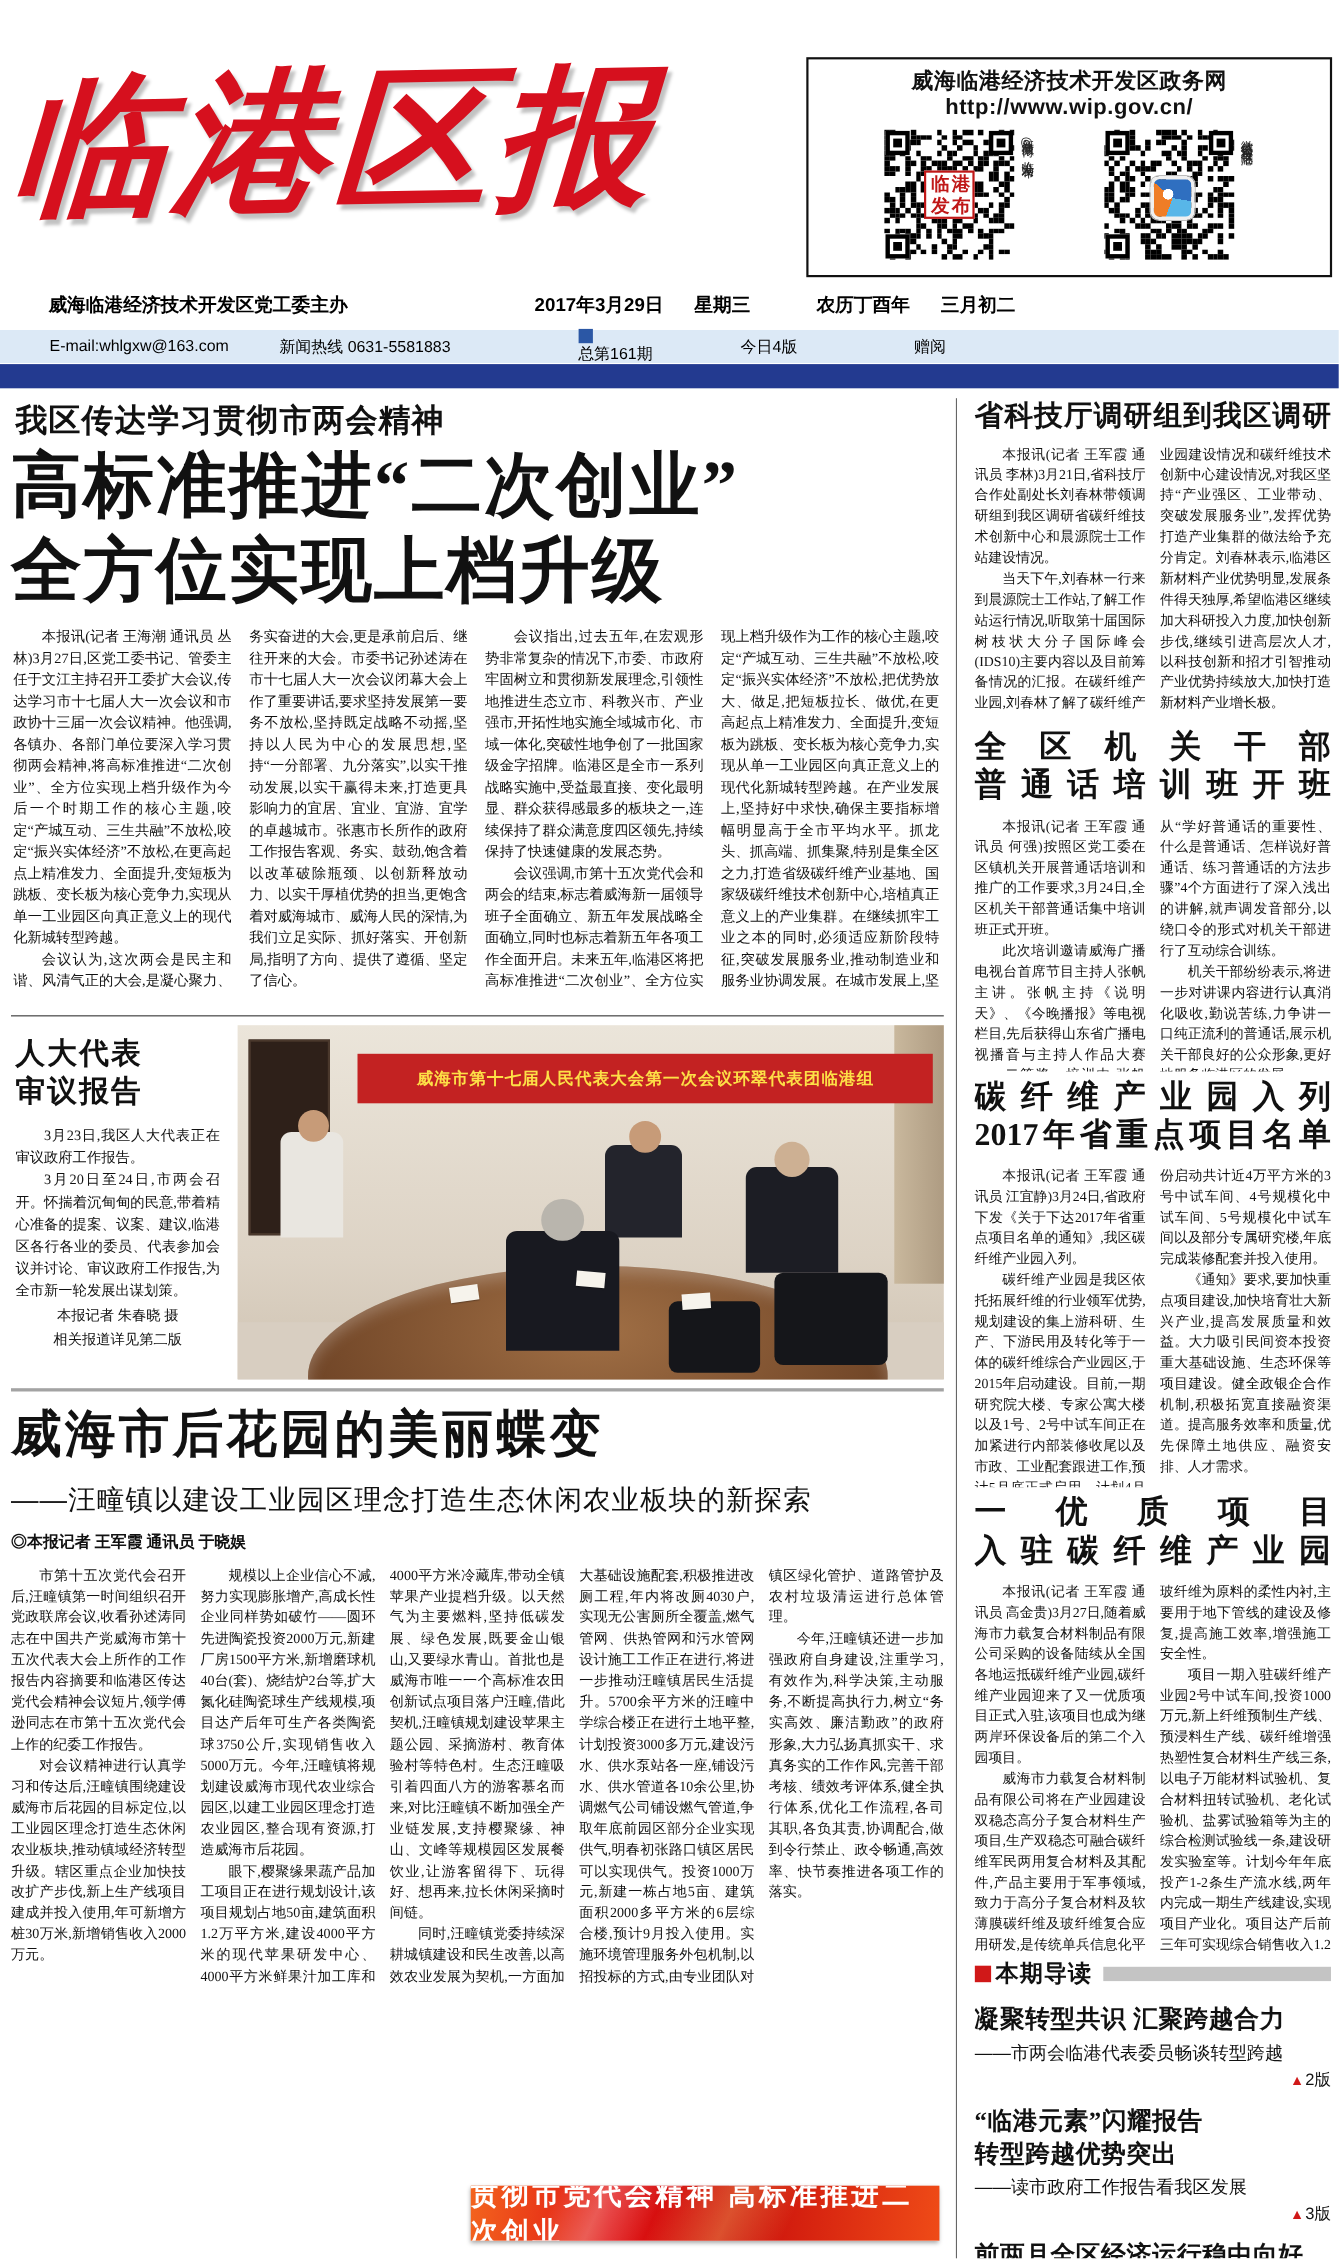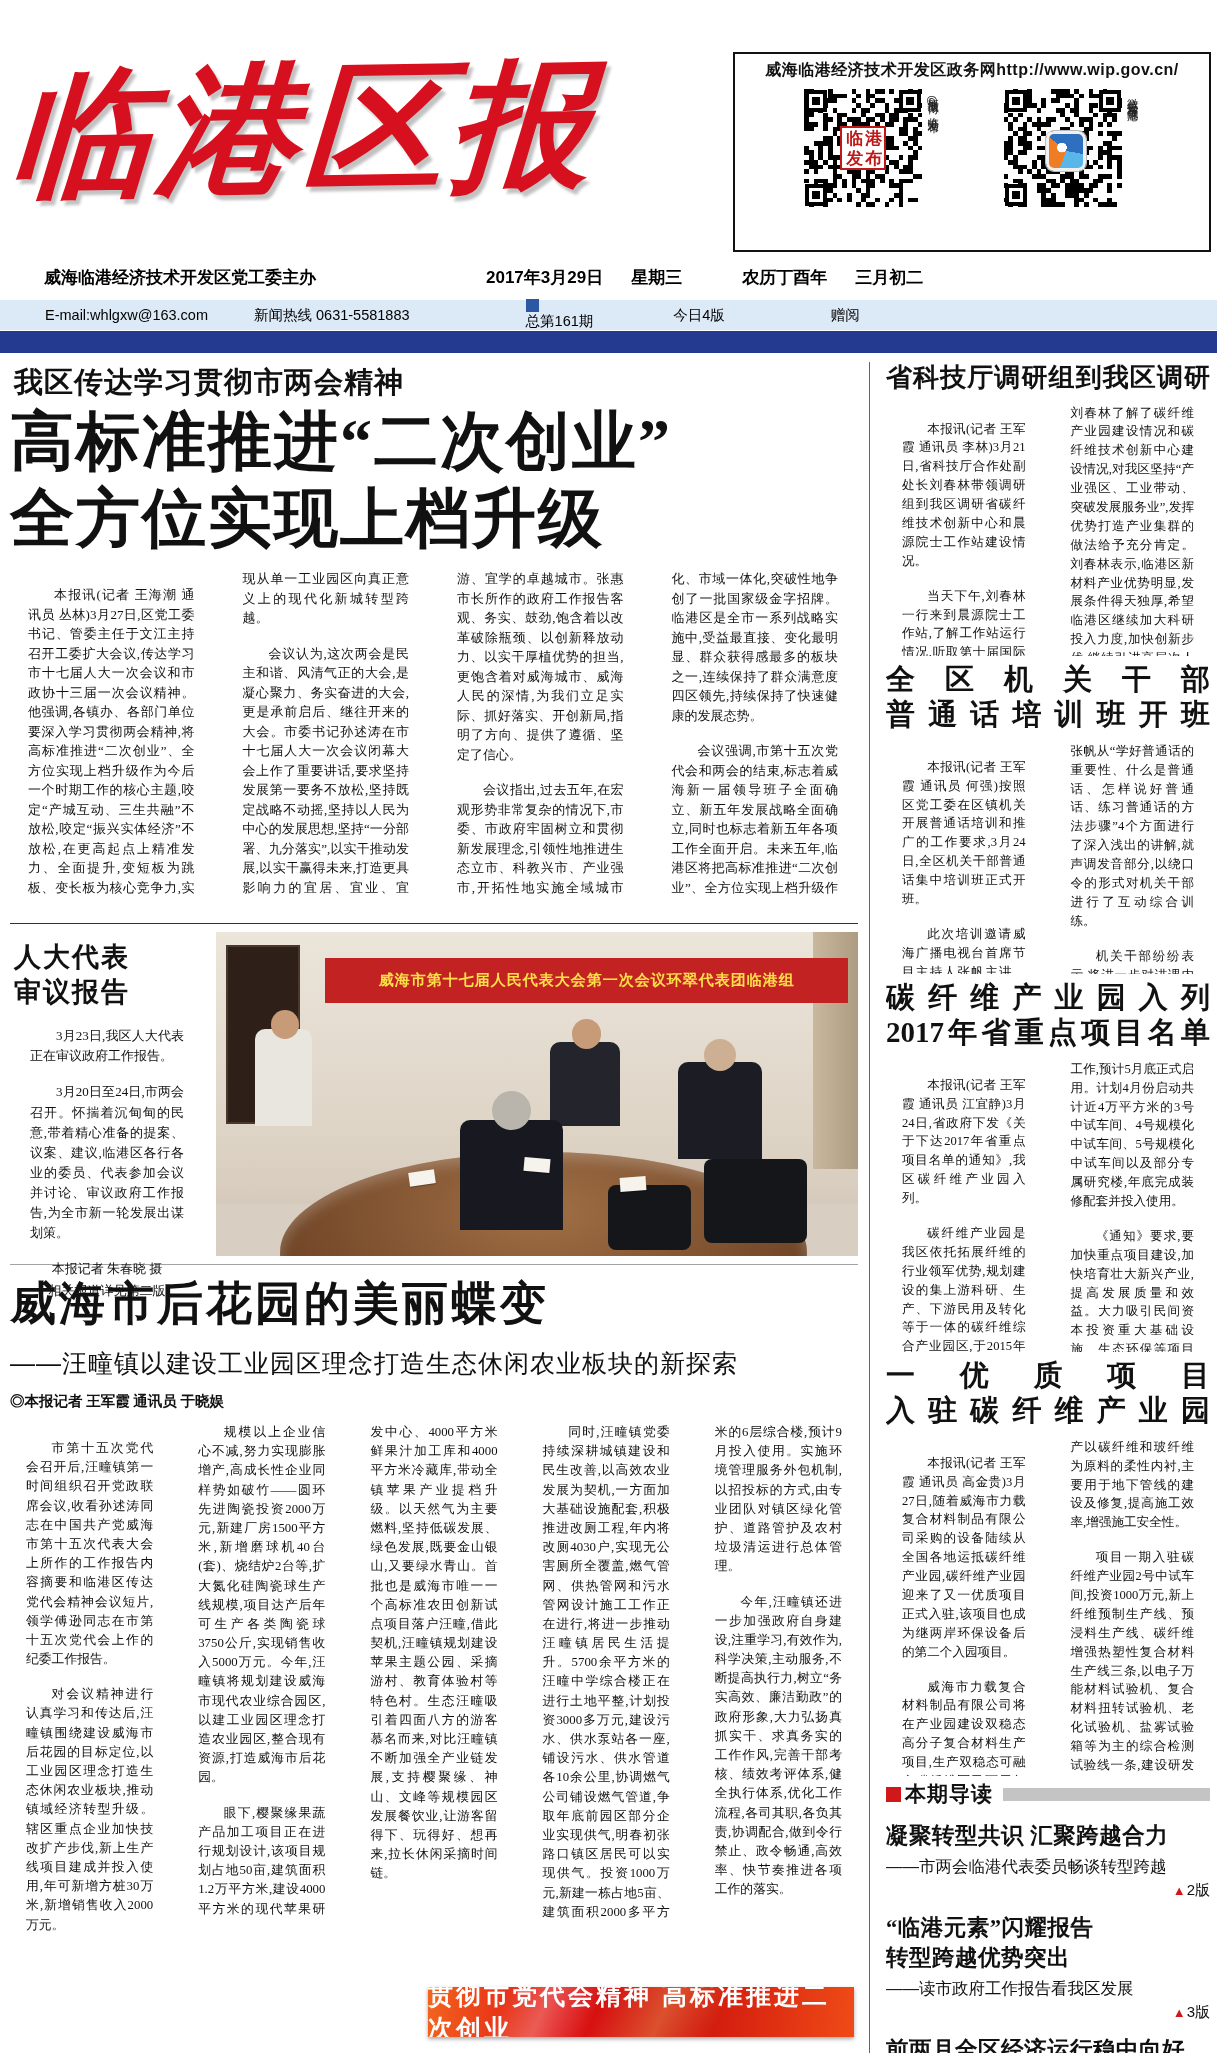--- a/index.html
+++ b/index.html
@@ -12,21 +12,21 @@
     position:absolute;left:12px;top:26px;width:620px;height:215px;
     font-family:"DejaVu Serif",serif;font-weight:bold;font-style:italic;
     font-size:140px;line-height:205px;letter-spacing:6px;color:#d6101e;
     transform:skewX(-4deg) rotate(-1deg);
     text-shadow:4px 5px 3px #c2c2c2;white-space:nowrap;
   }
   .portal-box{
     position:absolute;left:733px;top:52px;width:478px;height:200px;
     border:2px solid #111;background:#fff;box-sizing:border-box;padding:6px 6px 0 6px;
   }
-  .portal-title{font-family:"Liberation Sans",sans-serif;font-size:16px;font-weight:bold;text-align:center;letter-spacing:.5px;}
+  .portal-title{font-family:"Liberation Sans",sans-serif;font-size:20px;font-weight:bold;text-align:center;letter-spacing:.5px;}
   .qr-row{display:flex;justify-content:space-evenly;margin-top:8px;}
   .qr-unit{display:flex;align-items:flex-start;}
   .qr-wrap{position:relative;width:118px;height:118px;background:#fff;}
   .qr{position:absolute;inset:0;display:grid;grid-template-columns:repeat(25,1fr);grid-template-rows:repeat(25,1fr);}
   .qr i{display:block;}
   .qr i.b{background:#000;}
   .finder{position:absolute;width:22px;height:22px;border:4px solid #000;background:#fff;box-sizing:border-box;}
   .finder::after{content:"";position:absolute;inset:3px;background:#000;}
   .f-tl{left:1px;top:1px;} .f-tr{right:1px;top:1px;} .f-bl{left:1px;bottom:1px;}
   .qr-label{
@@ -66,24 +66,24 @@
   .info-bar .gift{margin-left:60px;}
   .blue-bar{position:absolute;left:0;top:331px;width:1217px;height:22px;background:#233a90;}
   
   #left-region{position:absolute;left:10px;top:353px;width:850px;height:1701px;}
   .kicker{position:absolute;left:4px;top:10px;font-family:"Liberation Sans",sans-serif;font-weight:bold;font-size:29px;letter-spacing:1px;}
   .headline{position:absolute;left:0;top:50px;width:800px;font-weight:bold;font-size:64px;line-height:77px;letter-spacing:2px;font-family:"Liberation Serif",serif;}
   .lead-body{
     position:absolute;left:2px;top:216px;width:842px;height:346px;overflow:hidden;
     column-count:4;column-gap:16px;font-size:13px;line-height:1.5;text-align:justify;
   }
-  .body-cols p{margin:16px;text-indent:2em;}
+  .body-cols p{margin:0;text-indent:2em;}
   .mid-section{
     position:absolute;left:0;top:570px;width:848px;height:342px;box-sizing:border-box;
-    border-top:1px solid #333;border-bottom:1px solid #a3a3a3;
+    border-top:1px solid #333;border-bottom:3px solid #a3a3a3;
     display:flex;padding:8px 0;
   }
   .report-box{width:202px;box-sizing:border-box;padding:8px 12px 0 4px;}
   .report-title{font-size:27px;font-weight:bold;line-height:1.3;letter-spacing:2px;}
   .report-body{margin-top:12px;font-size:13px;line-height:1.55;text-align:justify;}
   .report-credit{font-size:13px;text-align:center;margin-top:4px;}
   .photo{position:relative;flex:1;margin-left:4px;overflow:hidden;
     background:linear-gradient(#ebe5da,#ddd3c5 65%,#cfc3b2);}
   .photo .floor{position:absolute;left:0;right:0;bottom:0;height:16%;background:#d8cec1;}
   .photo .door{position:absolute;left:1.5%;top:4%;width:11%;height:54%;background:#2e2019;border:2px solid #4a382c;}

